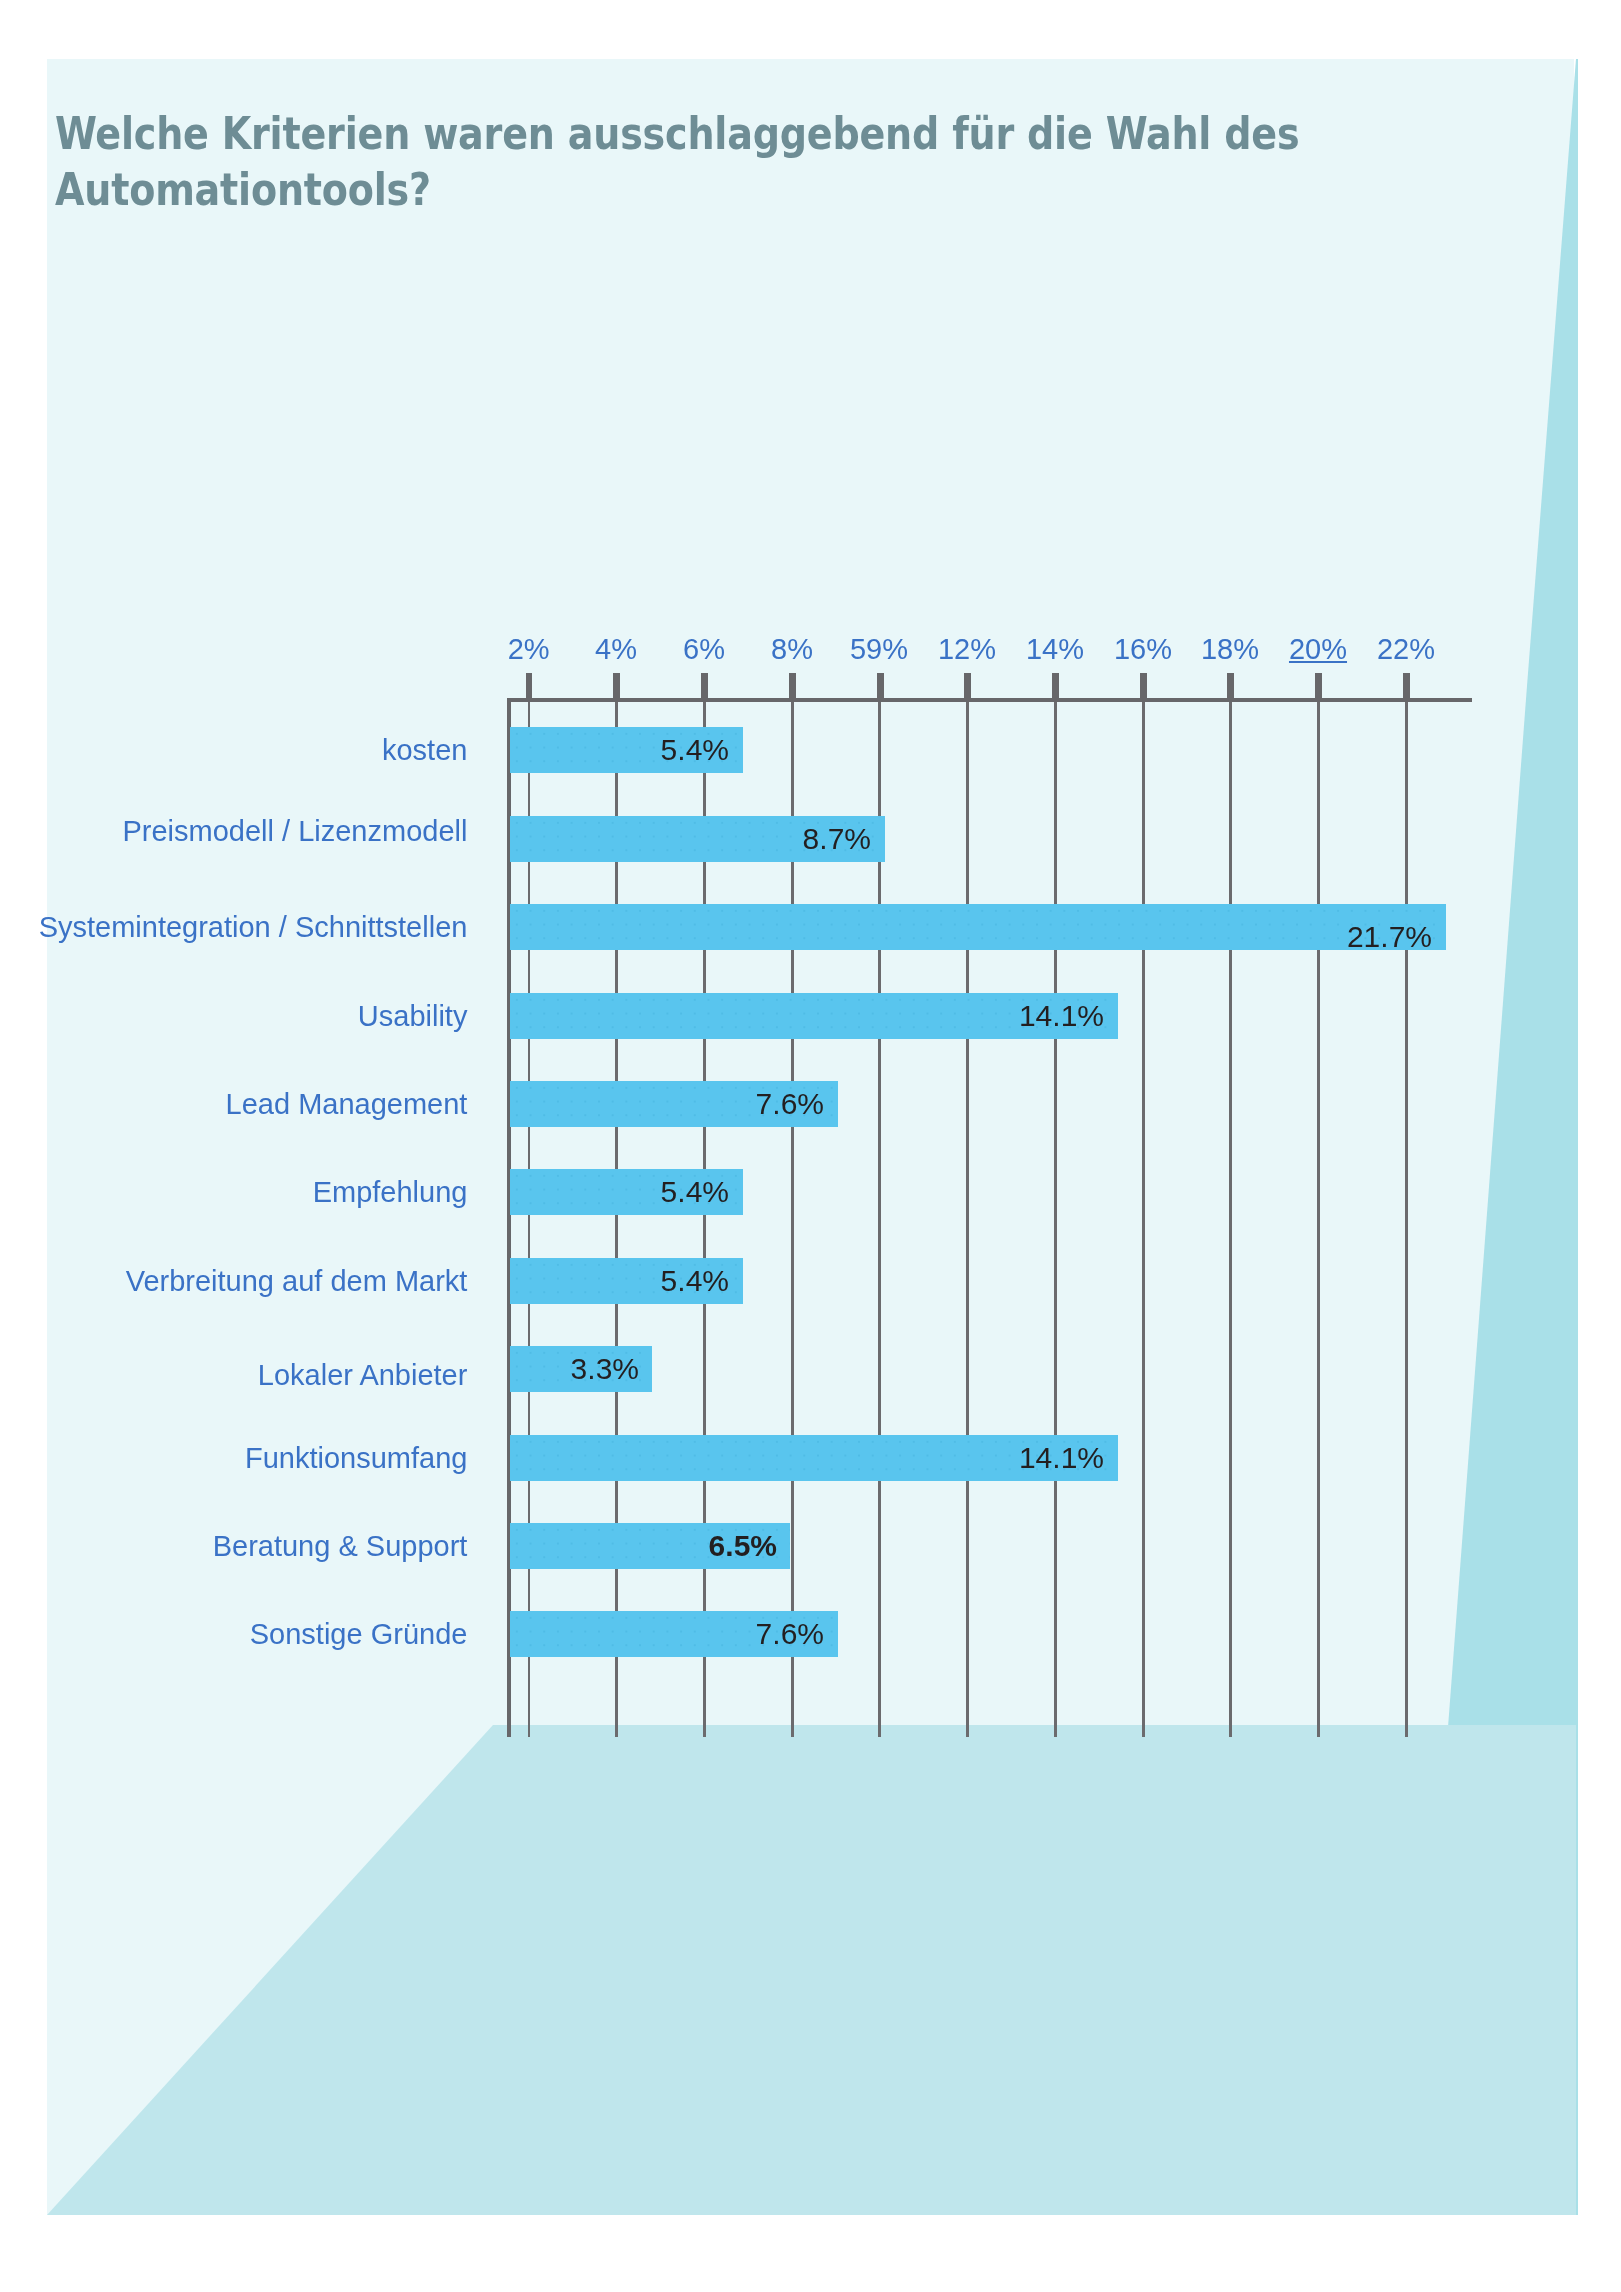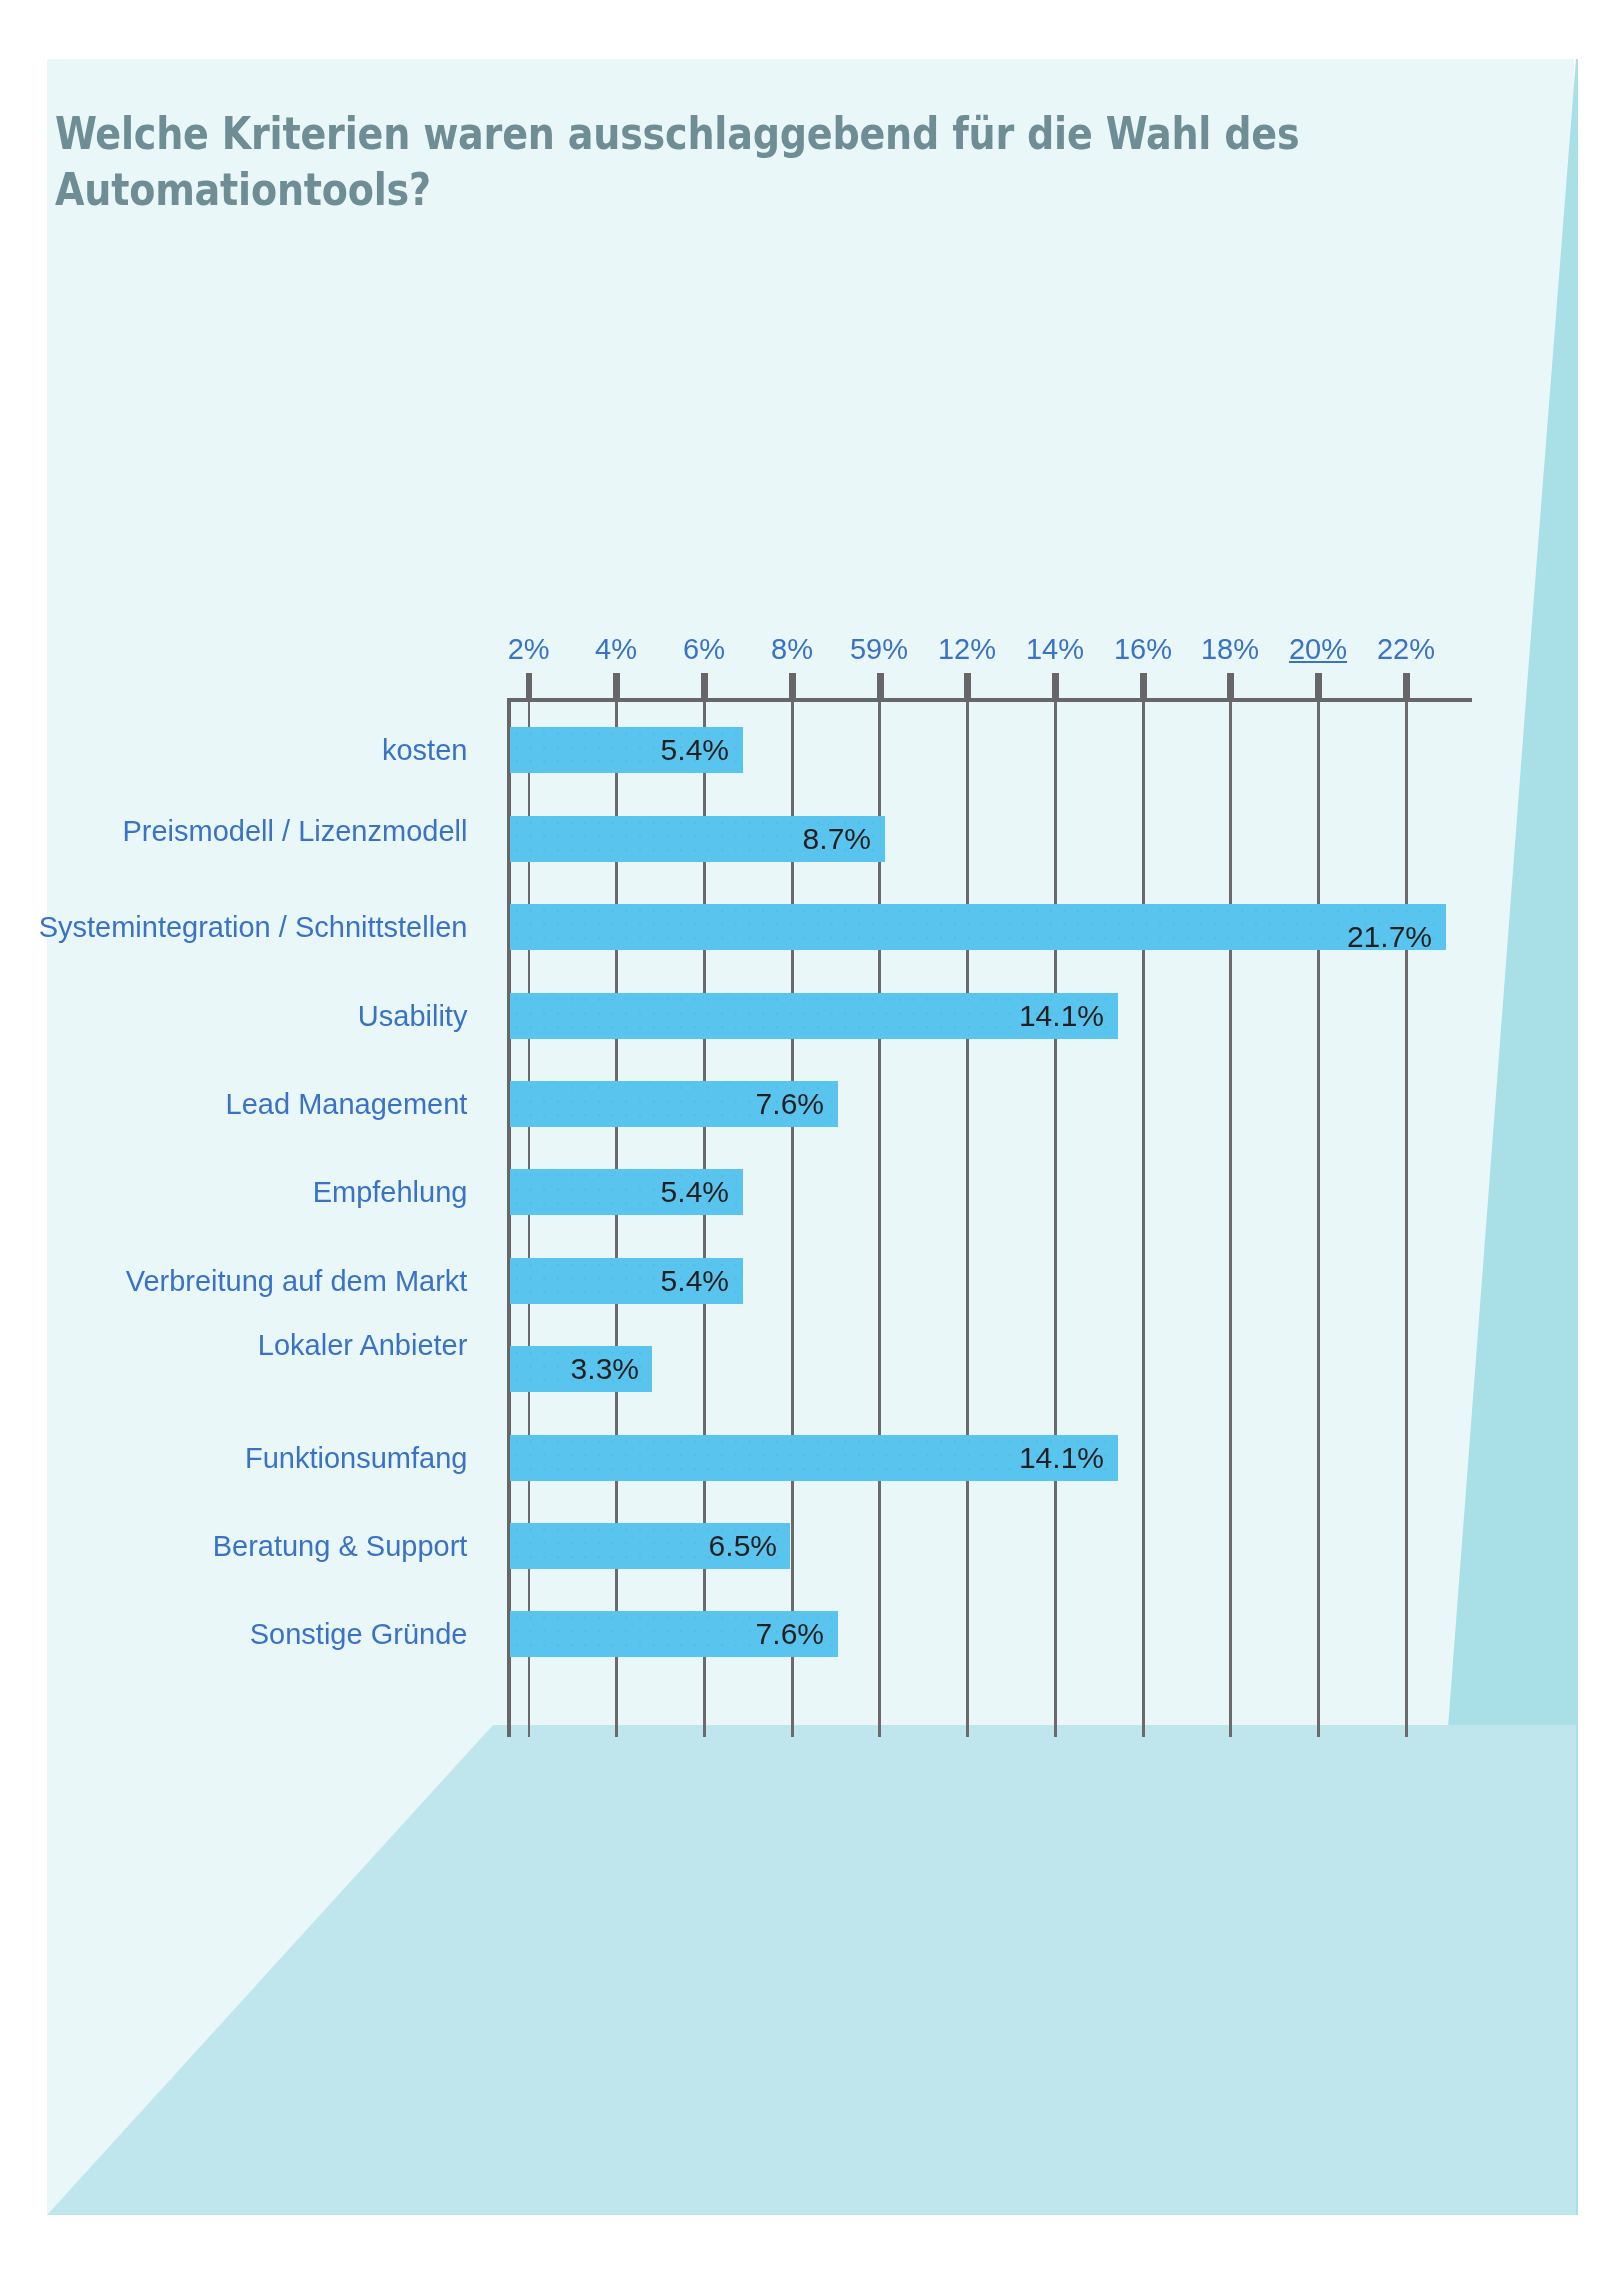--- a/index.html
+++ b/index.html
@@ -91,21 +91,21 @@
   <div id="title">Welche Kriterien waren ausschlaggebend für die Wahl des Automationtools?</div>
 
   <div id="cat-col">
       <div class="cat-row" style="top: 29px;">kosten</div>
       <div class="cat-row" style="top: 110px;">Preismodell / Lizenzmodell</div>
       <div class="cat-row" style="top: 206px;">Systemintegration / Schnittstellen</div>
       <div class="cat-row" style="top: 295px;">Usability</div>
       <div class="cat-row" style="top: 383px;">Lead Management</div>
       <div class="cat-row" style="top: 471px;">Empfehlung</div>
       <div class="cat-row" style="top: 560px;">Verbreitung auf dem Markt</div>
-      <div class="cat-row" style="top: 624px;">Lokaler Anbieter</div>
+      <div class="cat-row" style="top: 654px;">Lokaler Anbieter</div>
       <div class="cat-row" style="top: 737px;">Funktionsumfang</div>
       <div class="cat-row" style="top: 825px;">Beratung &amp; Support</div>
       <div class="cat-row" style="top: 913px;">Sonstige Gründe</div>
     </div>
 
   <div id="plot">
     <div id="axis-top"></div>
     <div id="axis-left"></div>
   <div class="gridline" style="left: 20.6px;"></div>
       <div class="tick" style="left: 18.6px;"></div>
@@ -152,19 +152,19 @@
       <div class="bar-value" style="top: 383px; left: 215px; width: 102px; text-align: right;">7.6%</div>
       <div class="bar" style="left: 2.9px; top: 471px; width: 233px;"></div>
       <div class="bar-value" style="top: 471px; left: 120px; width: 102px; text-align: right;">5.4%</div>
       <div class="bar" style="left: 2.9px; top: 560px; width: 233px;"></div>
       <div class="bar-value" style="top: 560px; left: 120px; width: 102px; text-align: right;">5.4%</div>
       <div class="bar" style="left: 2.9px; top: 648px; width: 142px;"></div>
       <div class="bar-value" style="top: 648px; left: 30px; width: 102px; text-align: right;">3.3%</div>
       <div class="bar" style="left: 2.9px; top: 737px; width: 608px;"></div>
       <div class="bar-value" style="top: 737px; left: 495px; width: 102px; text-align: right;">14.1%</div>
       <div class="bar" style="left: 2.9px; top: 825px; width: 280px;"></div>
-      <div class="bar-value" style="top: 825px; left: 168px; width: 102px; text-align: right;">6.5%</div>
+      <div class="bar-value" style="top: 825px; left: 168px; width: 102px; text-align: right; font-weight: bold;">6.5%</div>
       <div class="bar" style="left: 2.9px; top: 913px; width: 328px;"></div>
       <div class="bar-value" style="top: 913px; left: 215px; width: 102px; text-align: right;">7.6%</div>
     </div>
 
 </div>
 
 
 </body></html>

